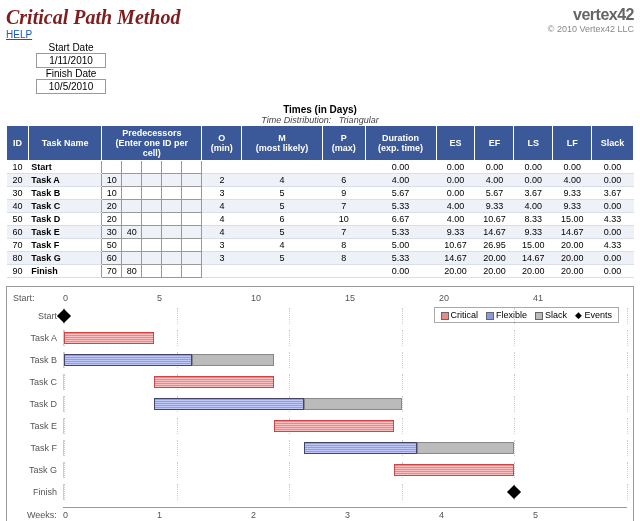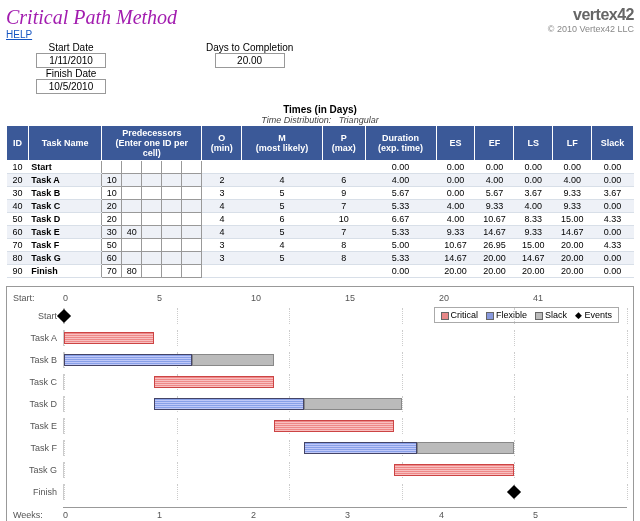--- a/index.html
+++ b/index.html
@@ -1,17 +1,17 @@
 <!DOCTYPE html>
 <html><head>
 <meta charset="utf-8">
 <style>
   * { box-sizing: border-box; }
   body { margin: 0; padding: 6px; font-family: Verdana, Arial, sans-serif; font-size: 10px; color: #000; background: #fff; width: 640px; }
-  .title { color: #a21caf; font-size: 20px; font-weight: normal; font-style: italic; font-family: Georgia, serif; }
+  .title { color: #7f1d1d; font-size: 20px; font-weight: bold; font-style: italic; font-family: Georgia, serif; }
   .help-link { color: #1555c2; text-decoration: underline; font-size: 10px; }
   .header-row { display: flex; align-items: flex-start; justify-content: space-between; }
   .logo-area { text-align: right; font-size: 9px; color: #888; }
   .logo { font-size: 16px; font-weight: bold; color: #666; letter-spacing: -0.5px; }
   .meta { display: flex; gap: 100px; margin: 2px 0 6px 30px; }
   .meta-block { text-align: center; }
   .meta-label { font-size: 10px; }
   .meta-val { border: 1px solid #999; padding: 1px 6px; min-width: 70px; display: inline-block; }
   .times-hdr { text-align: center; font-weight: bold; font-size: 10px; margin-top: 10px; }
   .times-sub { text-align: center; font-style: italic; font-size: 9px; color: #444; }
@@ -54,24 +54,20 @@
   </div>
 </div>
 
 <div class="meta">
   <div class="meta-block">
     <div class="meta-label">Start Date</div>
     <div class="meta-val">1/11/2010</div>
     <div class="meta-label">Finish Date</div>
     <div class="meta-val">10/5/2010</div>
   </div>
-  <div class="meta-block">
-    <div class="meta-label">Days to Completion</div>
-    <div class="meta-val">20.00</div>
-  </div>
 </div>
 
 <div class="times-hdr">Times (in Days)</div>
 <div class="times-sub">
   <span>Time Distribution:</span> &nbsp; <span>Triangular</span>
 </div>
 
 <table class="data">
   <thead>
     <tr>
@@ -379,21 +375,21 @@
           <div class="grid" style="left: 0%;"></div>
           <div class="grid" style="left: 20%;"></div>
           <div class="grid" style="left: 40%;"></div>
           <div class="grid" style="left: 60%;"></div>
           <div class="grid" style="left: 80%;"></div>
           <div class="grid" style="left: 100%;"></div>
           <div class="diamond" style="left: calc(80% - 5px);"></div>
         </div>
       </div>
     </div>
-  <span class="axis-lbl" style="left:6px;bottom:2px;">Weeks:</span>
+  <span class="axis-lbl" style="left:20px;bottom:2px;">Weeks:</span>
   <div class="axis-bot" id="axis-bot">
       <div>0</div>
       <div>1</div>
       <div>2</div>
       <div>3</div>
       <div>4</div>
       <div>5</div>
     </div>
 </div>
 

